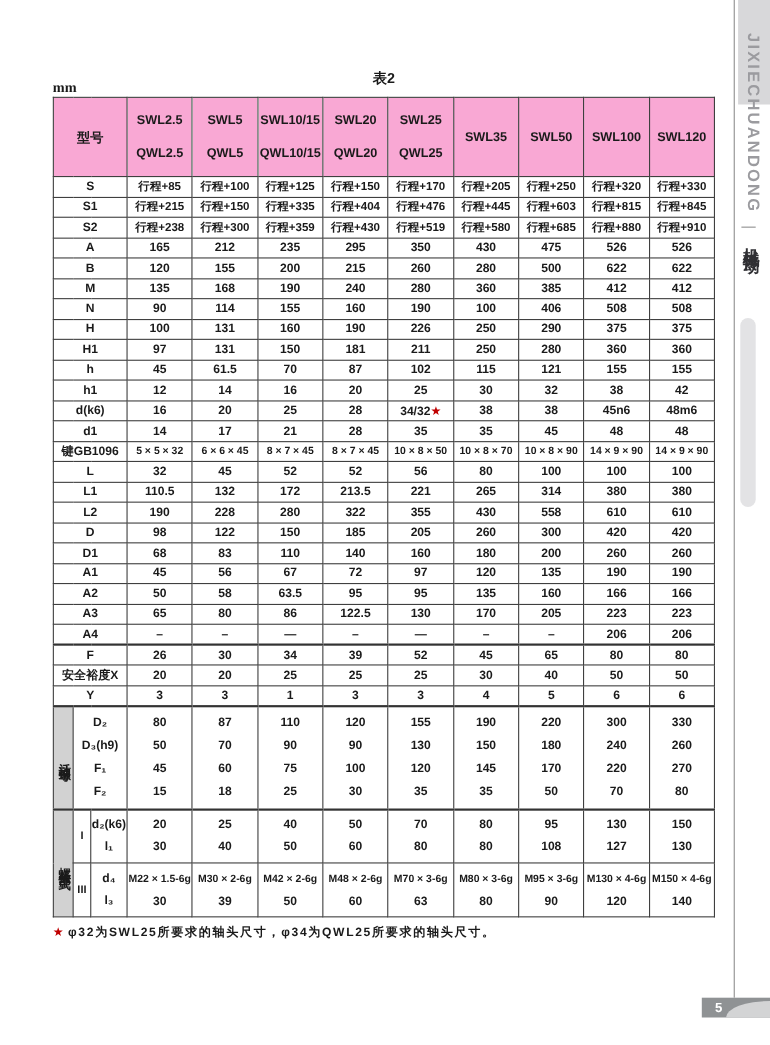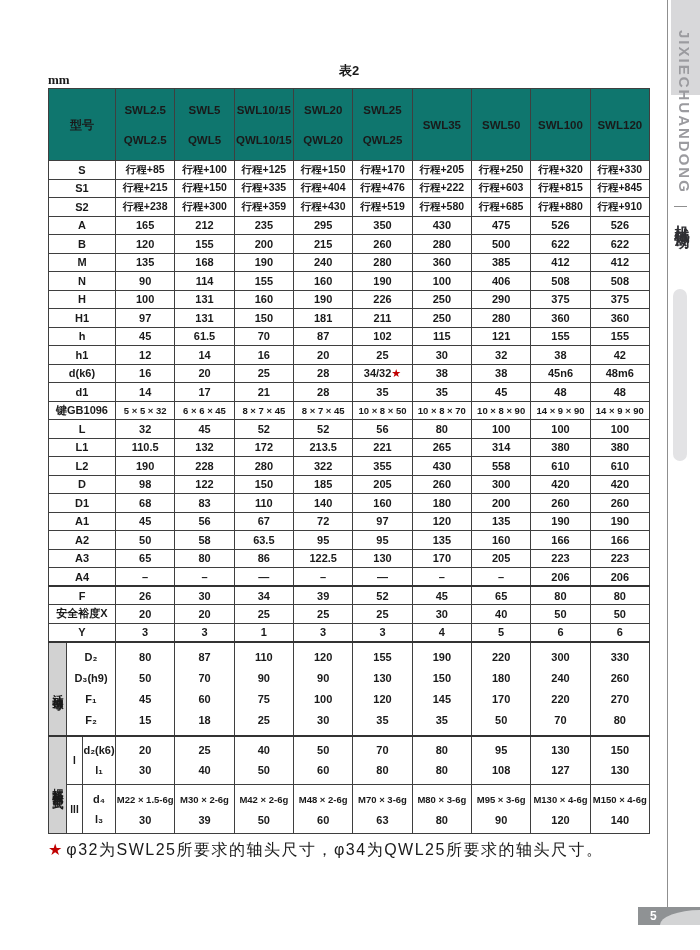--- a/index.html
+++ b/index.html
@@ -10,36 +10,36 @@
   .unit{position:absolute;left:48px;top:72px;width:602px;text-align:left;
         font-size:13px;font-weight:bold;font-family:Liberation Serif, serif;}
   table.spec{position:absolute;left:48px;top:88px;width:602px;border-collapse:collapse;
              table-layout:fixed;border:1.5px solid #3a3a3a;}
   .spec td,.spec th{border:1px solid #3f3f3f;text-align:center;vertical-align:middle;
              padding:0;overflow:hidden;white-space:nowrap;font-size:11px;font-weight:bold;}
   .spec tr{height:18.5px;}
   .spec tr.head{height:72px;}
   .spec tr.nut{height:94px;padding-left:45px;}
   .spec tr.hg{height:49px;}
-  .spec th{background:#0f766e;font-size:11.5px;line-height:30px;}
+  .spec th{background:#f9a8d4;font-size:11.5px;line-height:30px;}
   .spec th.mlabel{font-size:12px;}
   .spec td.rlabel{font-size:11px;}
   .spec td.glabel{background:#d2d2d2;}
   .vtext{writing-mode:vertical-rl;text-orientation:upright;margin:0 auto;
          letter-spacing:2px;font-size:11px;font-weight:bold;}
   .plabels{line-height:21px;}
   .plines{line-height:21px;}
   .hg .plabels,.hg .plines{line-height:20px;}
   .spec td.roman{font-size:10px;}
   .spec td.stroke{font-size:10.5px;}
   .spec td.keyrow{font-size:9.5px;}
   .thread{font-size:9.5px;}
   tr.sect td{border-top:2px solid #333;}
   .star{color:#c00000;}
-  .footnote{position:absolute;left:48px;top:840px;font-size:16px;font-weight:normal;
+  .footnote{position:absolute;left:48px;top:840px;font-size:11px;font-weight:bold;
             letter-spacing:1.5px;}
   .footnote .star{margin-right:4px;letter-spacing:0;}
   .side-rule{position:absolute;left:667px;top:0;width:1px;height:907px;background:#8f8f8f;}
   .side-block{position:absolute;left:671px;top:0;width:29px;height:95px;background:#d8d8da;}
   .brand{position:absolute;left:671px;top:30px;width:22px;writing-mode:vertical-rl;
          font-size:15px;font-weight:bold;color:#9b9b9f;letter-spacing:2px;}
   .side-tick{position:absolute;left:674px;top:206px;width:13px;height:1px;background:#8f8f8f;}
   .section-vtext{position:absolute;left:673px;top:213px;width:18px;writing-mode:vertical-rl;
          text-orientation:upright;font-size:15px;font-weight:bold;color:#2f2f33;letter-spacing:3px;}
   .side-pill{position:absolute;left:673px;top:289px;width:14px;height:172px;
@@ -95,21 +95,21 @@
         <td class="stroke">行程+320</td>
         <td class="stroke">行程+330</td>
       </tr>
       <tr>
         <td class="rlabel" colspan="3">S1</td>
         <td class="stroke">行程+215</td>
         <td class="stroke">行程+150</td>
         <td class="stroke">行程+335</td>
         <td class="stroke">行程+404</td>
         <td class="stroke">行程+476</td>
-        <td class="stroke">行程+222</td>
+        <td class="stroke">行程+445</td>
         <td class="stroke">行程+603</td>
         <td class="stroke">行程+815</td>
         <td class="stroke">行程+845</td>
       </tr>
       <tr>
         <td class="rlabel" colspan="3">S2</td>
         <td class="stroke">行程+238</td>
         <td class="stroke">行程+300</td>
         <td class="stroke">行程+359</td>
         <td class="stroke">行程+430</td>

